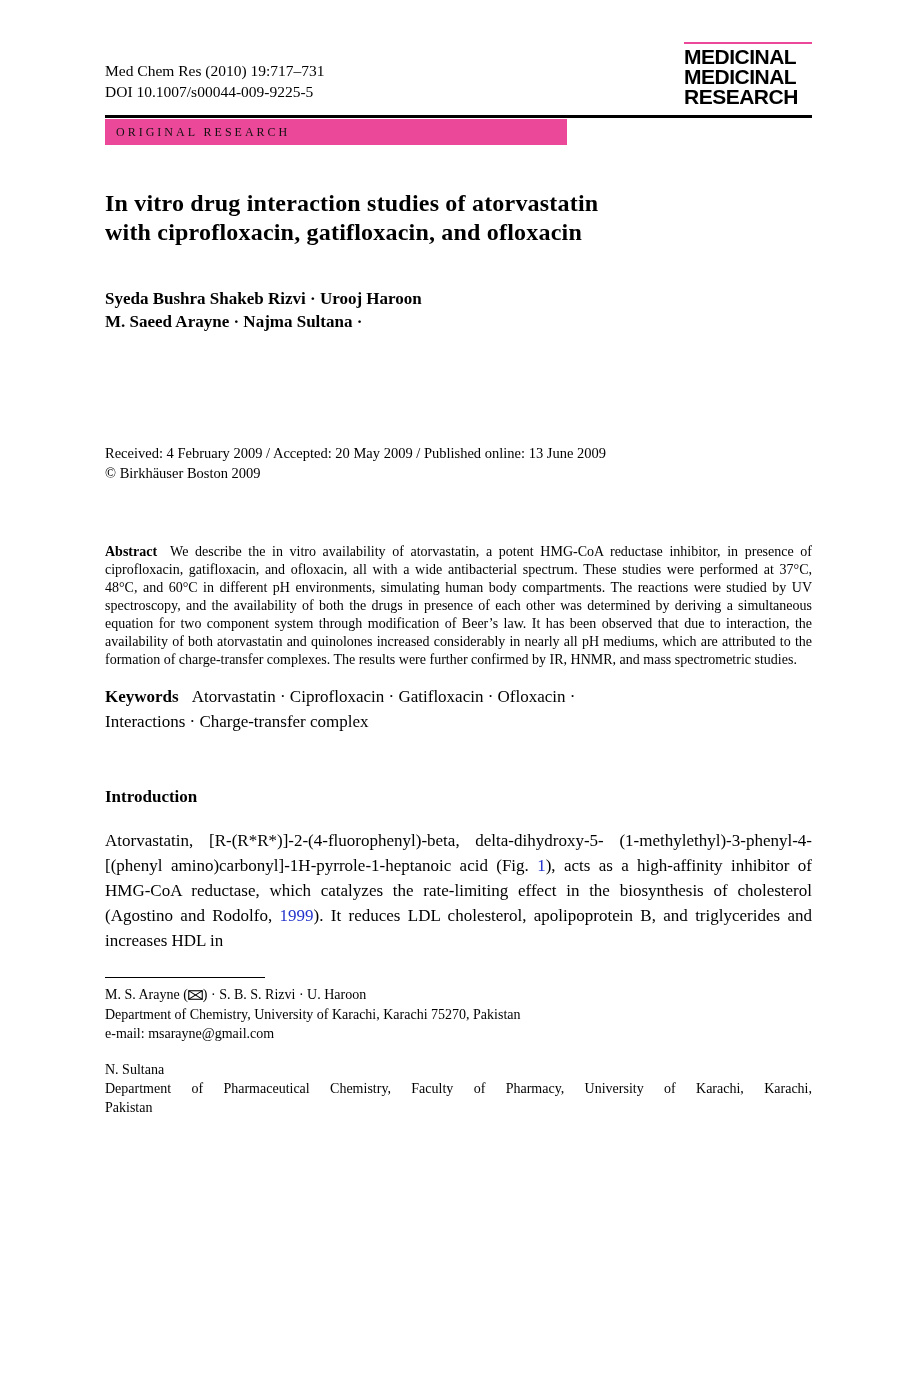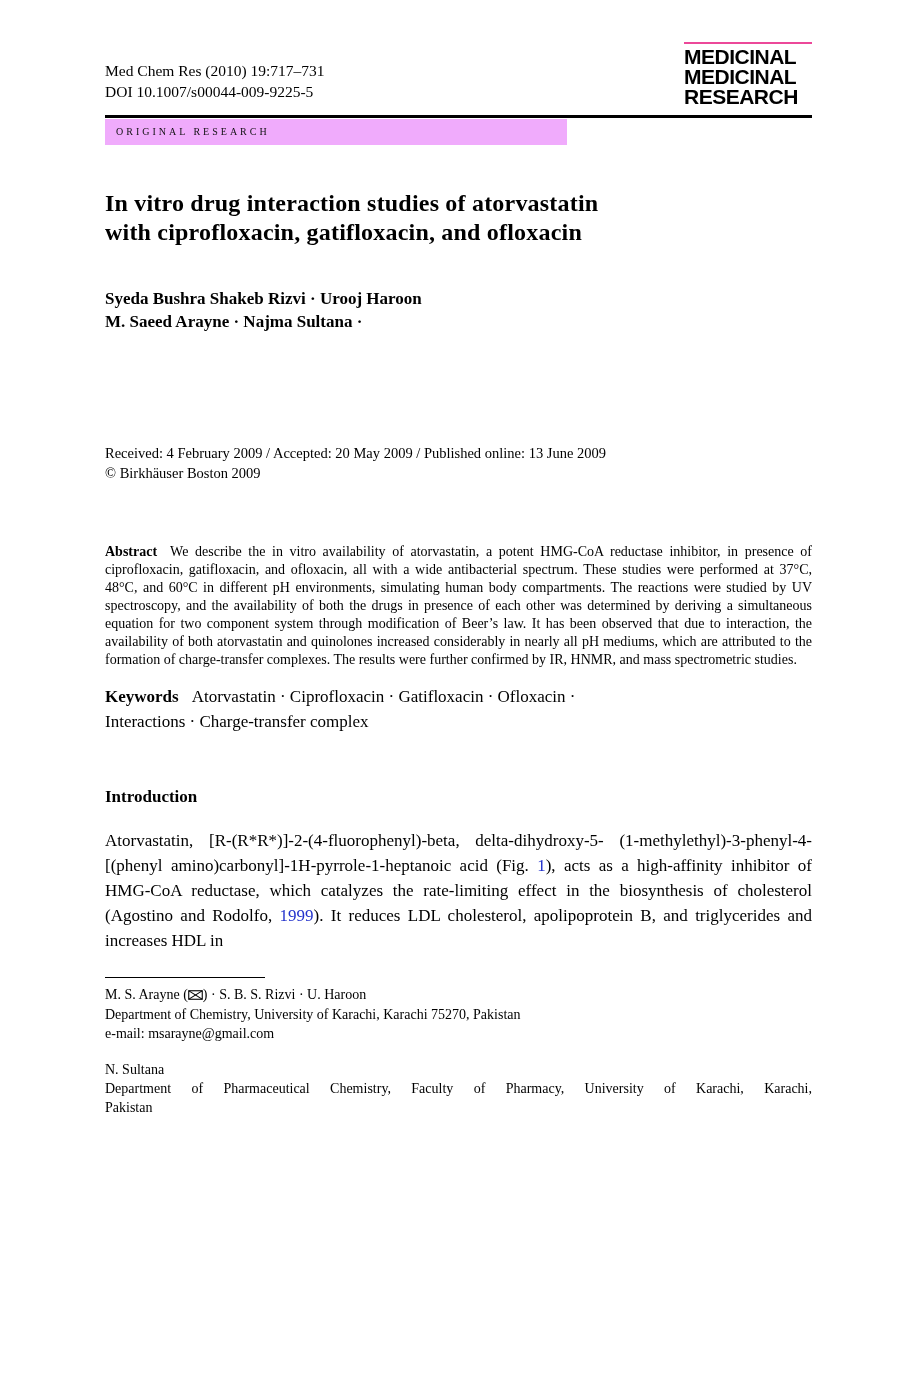--- a/index.html
+++ b/index.html
@@ -25,22 +25,22 @@
     font-weight:bold;
     font-size:21px;
     line-height:20px;
     letter-spacing:-0.5px;
     text-align:left;
   }
   .header-rule{border-top:3px solid #000;margin-top:8px;}
   .section-banner{
     margin-top:1px;
     width:462px;height:26px;
-    background:#f0abfc;
-    font-size:10px;
+    background:#ec4899;
+    font-size:12px;
     letter-spacing:3px;
     line-height:26px;
     padding-left:11px;
     box-sizing:border-box;
     color:#111;
   }
   
   .article-title{
     margin-top:44px;
     font-size:24px;

